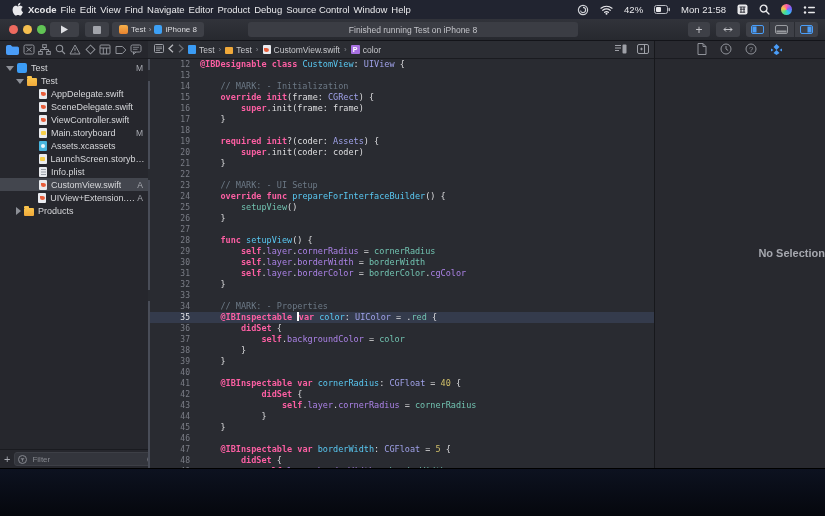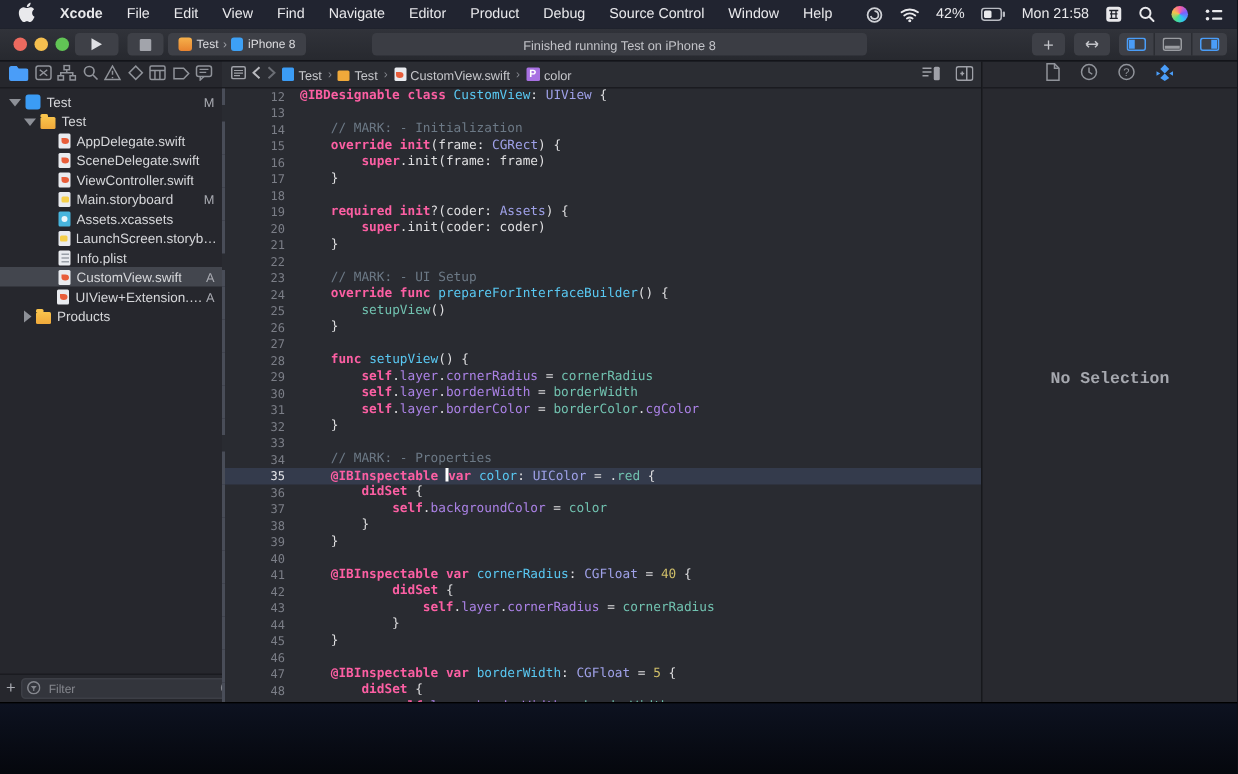--- a/index.html
+++ b/index.html
@@ -2,21 +2,21 @@
 <html><head>
 <meta charset="utf-8">
 <style>
   html,body{margin:0;padding:0;background:#07090f;}
   #screen{position:relative;width:825px;height:516px;overflow:hidden;
     font-family:"Liberation Sans",sans-serif;background:linear-gradient(#0b0f1a,#060910);
     -webkit-font-smoothing:antialiased;}
   
   #menubar{position:absolute;top:0;left:0;right:0;height:19px;background:#212430;
     display:flex;align-items:center;color:#e9e9ec;font-size:9.5px;z-index:30;}
-  #menu-left{display:flex;align-items:center;gap:16px;padding-left:12px;}
+  #menu-left{display:flex;align-items:center;gap:4px;padding-left:12px;}
   #menu-left .mi{cursor:default;white-space:nowrap;}
   #menu-left .mi.app{font-weight:bold;}
   #menu-right{margin-left:auto;display:flex;align-items:center;gap:11px;padding-right:10px;}
   #menu-right .st{display:flex;align-items:center;}
   .mb-txt{font-size:9.5px;color:#e9e9ec;}
   .icon-siri{width:11px;height:11px;border-radius:50%;
     background:conic-gradient(#ff5fa0,#7a5fff,#2fc2f5,#4be08a,#f6c14b,#ff5fa0);}
   
   #toolbar{position:absolute;top:19px;left:0;right:0;height:21px;
     background:linear-gradient(#31333a,#27292f);border-bottom:1px solid #131419;z-index:29;}
@@ -97,22 +97,22 @@
   .tok-t{color:#9fa1e8;}
   .tok-d{color:#59c8f2;}
   .tok-f{color:#71c2b0;}
   .tok-p{color:#ab82e6;}
   .tok-n{color:#d0bf69;}
   .tok-w{color:#dfdfe1;}
   .tok-cursor{display:inline-block;width:1.5px;height:9px;background:#fefefe;vertical-align:-1px;}
   
   #inspector{position:absolute;top:0;right:0;bottom:0;width:170px;background:#28292f;border-left:1px solid #17181c;}
   #insp-tabs{height:17px;display:flex;align-items:center;justify-content:center;gap:13px;border-bottom:1px solid #1a1b20;}
-  #no-selection{position:absolute;top:50%;left:0;right:0;margin-top:-8px;text-align:center;
-    color:#a6a8af;font-size:11px;font-weight:bold;font-family:Liberation Mono, monospace;}
+  #no-selection{position:absolute;top:50%;left:0;right:0;margin-top:-8px;text-align:right;
+    color:#a6a8af;font-size:11px;font-weight:bold;}
   
   #win-edge{position:absolute;top:468px;left:0;right:0;height:1px;background:#000;}
   
   #desktop{position:absolute;top:469px;left:0;right:0;bottom:0;background:linear-gradient(#0d1220,#05070d);}
   svg text{font-family:"Liberation Sans",sans-serif;}
 </style>
 </head>
 <body>
 
 <div id="screen">

